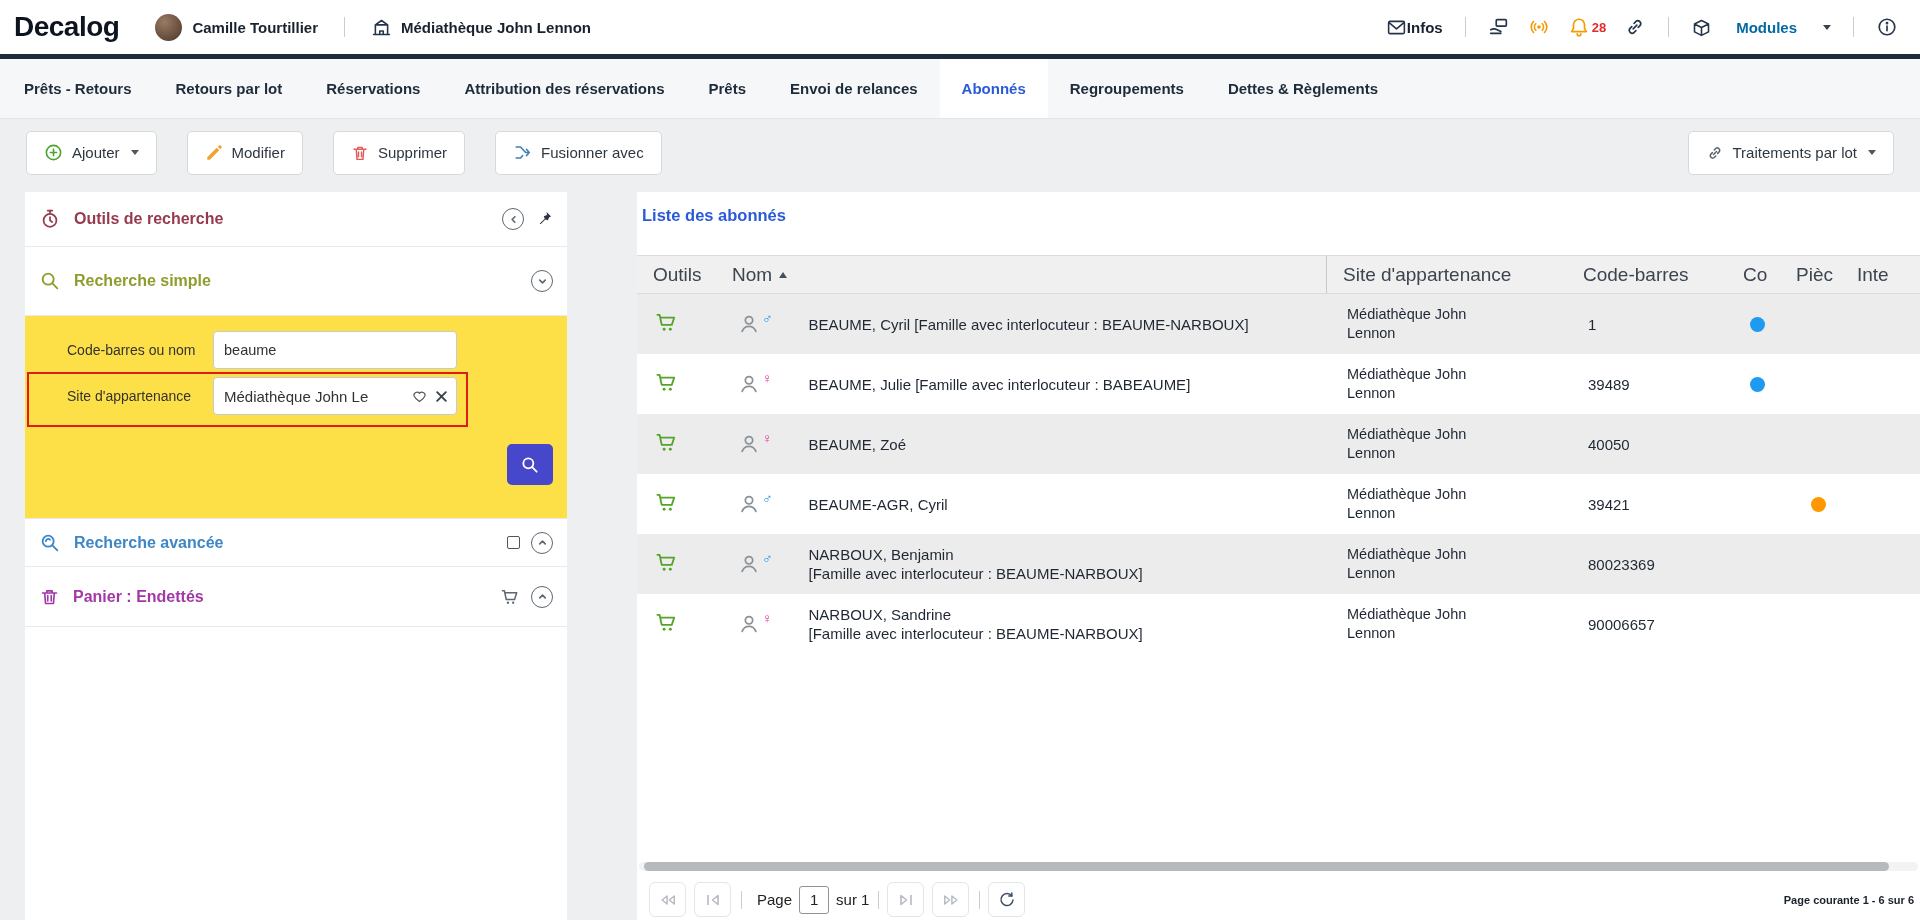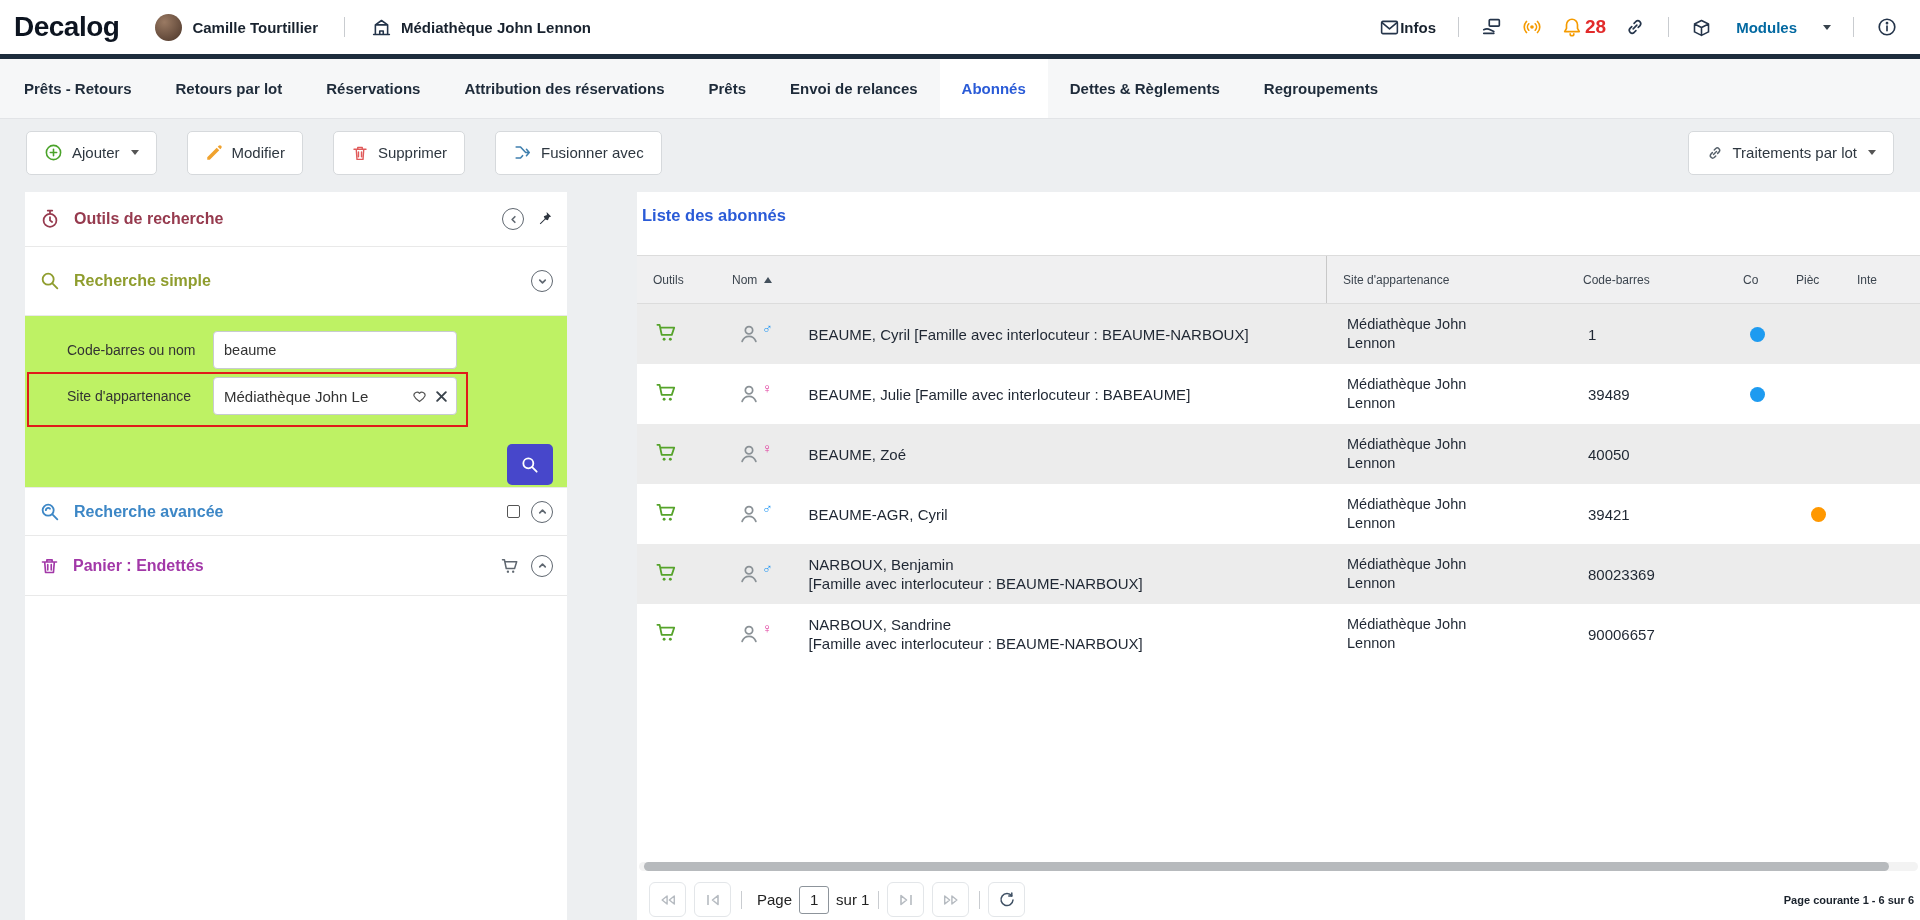--- a/index.html
+++ b/index.html
@@ -11,21 +11,21 @@
   .topbar { position: absolute; top: 0; left: 0; right: 0; height: 54px; background: #fff; display: flex; align-items: center; padding: 0 22px 0 14px; }
   .logo { font-size: 28px; font-weight: bold; letter-spacing: -0.5px; color: #0d1420; }
   .user-block { display: flex; align-items: center; gap: 10px; margin-left: 36px; }
   .avatar { width: 27px; height: 27px; border-radius: 50%; background: radial-gradient(circle at 35% 30%, #9a7a63, #4a3428); }
   .tb-name { font-size: 15px; font-weight: bold; color: #18222e; }
   .tb-sep { width: 1px; height: 20px; background: #c9ccd0; margin: 0 26px; }
   .site-block { display: flex; align-items: center; gap: 9px; }
   .tb-right { margin-left: auto; display: flex; align-items: center; gap: 18px; }
   .tb-icon { color: #24344a; display: flex; align-items: center; }
   .infos { display: flex; align-items: center; gap: 0; }
-  .badge-count { color: #e22b2b; font-weight: bold; font-size: 19px; margin-left: 2px; }
+  .badge-count { color: #e22b2b; font-weight: bold; font-size: 13px; margin-left: 2px; }
   .modules { display: flex; align-items: center; gap: 24px; font-weight: bold; font-size: 15px; color: #0369a1; }
   .caret { width: 0; height: 0; border-left: 4px solid transparent; border-right: 4px solid transparent; border-top: 5px solid #38424c; margin-left: 2px; }
 
   
   .navbar { position: absolute; top: 54px; left: 0; right: 0; height: 65px; }
   .nav-strip { height: 5px; background: #1d2c3c; }
   .nav-tabs { height: 60px; background: #f6f7f8; border-bottom: 1px solid #e2e4e7; display: flex; padding-left: 2px; }
   .nav-tab { display: flex; align-items: center; padding: 0 22px; font-size: 15px; font-weight: bold; color: #1e2b3a; cursor: pointer; white-space: nowrap; }
   .nav-tab.active { background: #fff; color: #2a5bd7; }
 
@@ -40,35 +40,35 @@
   .panel-row { display: flex; align-items: center; padding: 17px 14px; border-bottom: 1px solid #e9e9e9; }
   .panel-row .title { font-size: 16px; font-weight: bold; margin-left: 13px; }
   .row-tools { height: 55px; }   .row-tools .title { color: #963a4e; }
   .row-simple { height: 69px; }  .row-simple .title { color: #8f9d2e; }
   .row-adv { height: 48px; }     .row-adv .title { color: #3d87c6; }
   .row-basket { height: 60px; }  .row-basket .title { color: #a238a8; }
   .row-right { margin-left: auto; display: flex; align-items: center; gap: 11px; }
   .circle-btn { width: 22px; height: 22px; border: 1.5px solid #5f6770; border-radius: 50%; display: flex; align-items: center; justify-content: center; color: #5f6770; cursor: pointer; background: #fff; }
   .sq-icon { width: 13px; height: 13px; border: 1.5px solid #555; border-radius: 2px; }
 
-  .form-block { position: relative; height: 172px; background: #bef264; border-bottom: 1px solid #e9e9e9; }
+  .form-block { position: relative; height: 203px; background: #fde047; border-bottom: 1px solid #e9e9e9; }
   .form-row { position: absolute; left: 0; right: 0; display: flex; align-items: center; }
   .f-label { position: absolute; left: 42px; font-size: 14px; color: #333; }
   .f-input { position: absolute; left: 188px; width: 244px; height: 38px; background: #fff; border: 1px solid #c7cbd0; border-radius: 4px; font-size: 14.5px; color: #333; padding: 0 10px; font-family: inherit; }
   .site-input { position: absolute; left: 188px; width: 244px; height: 38px; background: #fff; border: 1px solid #c7cbd0; border-radius: 4px; display: flex; align-items: center; padding: 0 8px 0 10px; gap: 8px; }
   .site-input .val { flex: 1; font-size: 15px; color: #333; white-space: nowrap; overflow: hidden; }
   .annotation { position: absolute; left: 2px; top: 56px; width: 441px; height: 55px; border: 2px solid #e01b1b; pointer-events: none; }
   .search-btn { position: absolute; left: 482px; top: 128px; width: 46px; height: 41px; background: #4747cb; border: none; border-radius: 5px; display: flex; align-items: center; justify-content: center; color: #fff; cursor: pointer; }
 
   
   .main-card { position: absolute; left: 637px; top: 192px; right: 0; bottom: 0; background: #fff; overflow: hidden; }
   .list-title { position: absolute; top: 14px; left: 5px; font-size: 16.5px; font-weight: bold; color: #2a5bd7; }
   .tablewrap { position: absolute; top: 63px; left: 0; right: 0; }
   .trow { display: grid; grid-template-columns: 79px 610px 241px 160px 61px 61px 61px 1fr; align-items: center; }
-  .thead { height: 49px; background: #f0f0f1; border-top: 1px solid #dcdcdc; border-bottom: 1px solid #dcdcdc; font-size: 12px; color: #3c454f; }
+  .thead { height: 39px; background: #f0f0f1; border-top: 1px solid #dcdcdc; border-bottom: 1px solid #dcdcdc; font-size: 19px; color: #3c454f; }
   .thead .hcell { display: flex; align-items: center; padding-left: 16px; height: 100%; }
   .thead .hc-piece, .thead .hc-inte { padding-left: 8px; }
   .thead .hc-site { border-left: 1px solid #c8c8c8; }
   .sort-asc { width: 0; height: 0; border-left: 4px solid transparent; border-right: 4px solid transparent; border-bottom: 6px solid #43505c; margin-left: 7px; }
 
   .brow { height: 60px; cursor: pointer; }
   .brow:nth-child(even) { background: #ececec; }
   .cell-tools { padding-left: 18px; }
   .cart-icon { color: #56a32b; display: inline-flex; }
   .cell-name { display: flex; align-items: center; padding-left: 22px; }
@@ -186,22 +186,22 @@
 <nav class="navbar">
   <div class="nav-strip"></div>
   <div class="nav-tabs">
     <span class="nav-tab">Prêts - Retours</span>
     <span class="nav-tab">Retours par lot</span>
     <span class="nav-tab">Réservations</span>
     <span class="nav-tab">Attribution des réservations</span>
     <span class="nav-tab">Prêts</span>
     <span class="nav-tab">Envoi de relances</span>
     <span class="nav-tab active">Abonnés</span>
+    <span class="nav-tab">Regroupements</span>
     <span class="nav-tab">Dettes &amp; Règlements</span>
-    <span class="nav-tab">Regroupements</span>
   </div>
 </nav>
 
 <div class="toolbar">
   <button class="btn">
     <span style="color:#4aa32a">
       <svg width="19" height="19" viewBox="0 0 24 24" fill="none" stroke="currentColor" stroke-width="2" stroke-linecap="round">
           <circle cx="12" cy="12" r="9"></circle>
           <path d="M12 8v8M8 12h8"></path>
         </svg>

